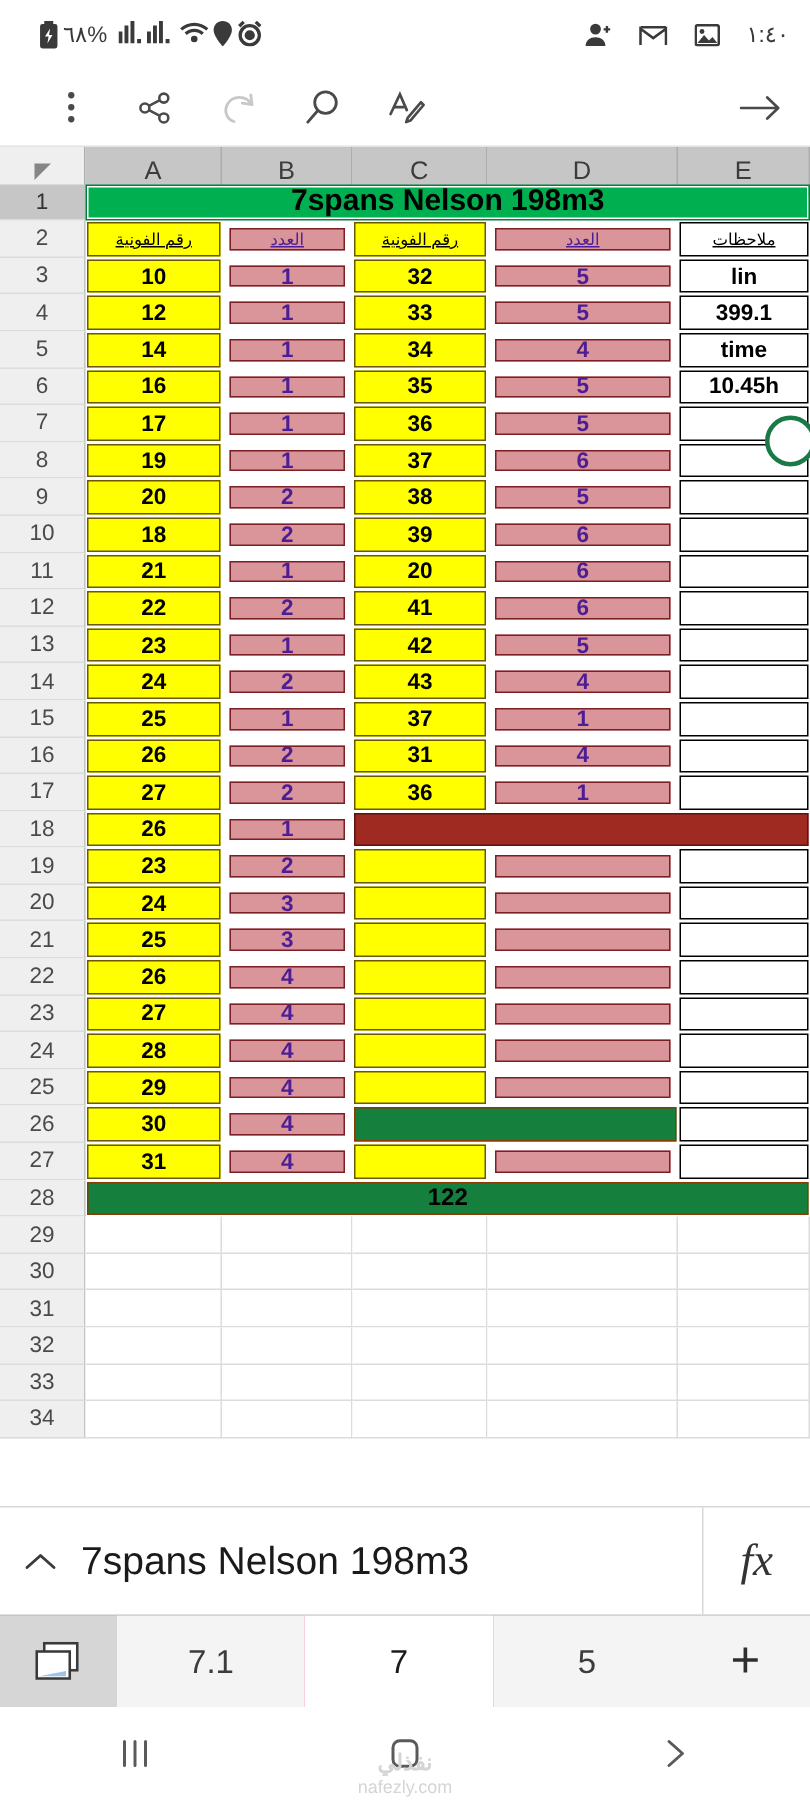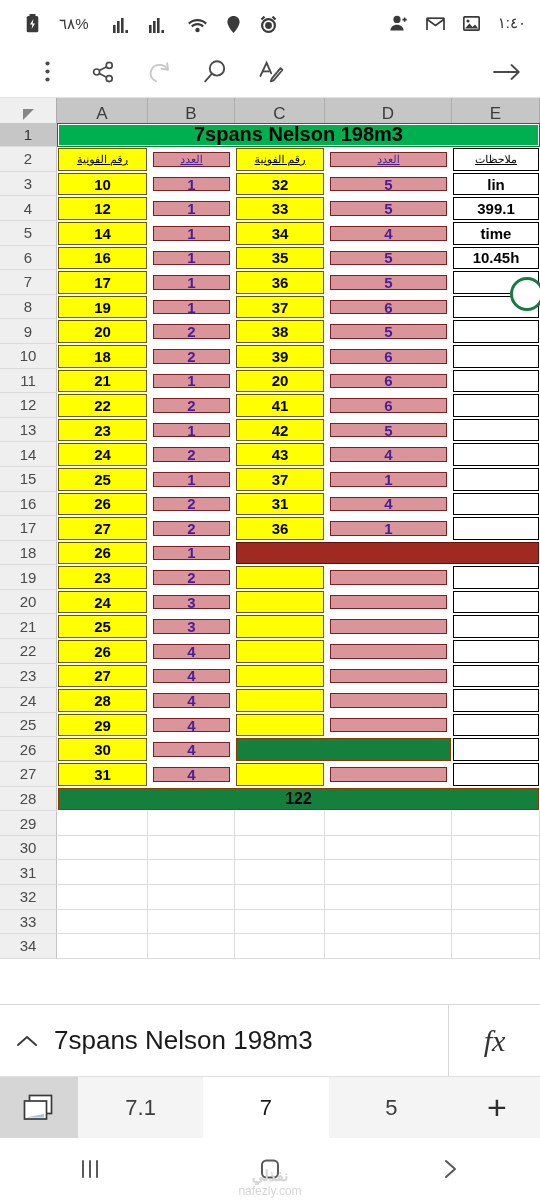--- a/index.html
+++ b/index.html
@@ -17,21 +17,21 @@
   }
 
   
   .statusbar {
     height: 46px; flex: 0 0 46px;
     display: flex; align-items: center;
     padding: 0 14px;
     color: #3a3a3a;
     font-size: 15px;
   }
-  .sb-left { display: flex; align-items: flex-end; gap: 20px; margin-left: 12px; }
+  .sb-left { display: flex; align-items: flex-start; gap: 3px; margin-left: 12px; }
   .sb-right { display: flex; align-items: center; gap: 18px; margin-left: auto; }
   .sb-ico { display: inline-flex; align-items: center; justify-content: center; }
   .sb-text { font-size: 15px; font-weight: 500; letter-spacing: .2px; }
   .sb-time { font-size: 15px; letter-spacing: .5px; }
 
   
   .titlebar {
     height: 40px; flex: 0 0 40px;
     display: flex; align-items: center; justify-content: center;
   }
@@ -168,21 +168,21 @@
   .fb-caret {
     width: 54px; display: flex; align-items: center; justify-content: center;
     font-size: 22px; color: #3a3a3a;
   }
   .fb-value {
     flex: 1 1 auto;
     font-size: 26px; color: #1a1a1a;
     white-space: nowrap; overflow: hidden;
   }
   .fb-fx {
-    width: 92px;
+    width: 72px;
     display: flex; align-items: center; justify-content: center;
     font-family: "Liberation Serif", serif;
     font-style: italic; font-size: 30px; color: #333;
     border-left: 1px solid #d8d8d8;
     height: 100%;
   }
 
   
   .tabbar {
     height: 62px; flex: 0 0 62px;

